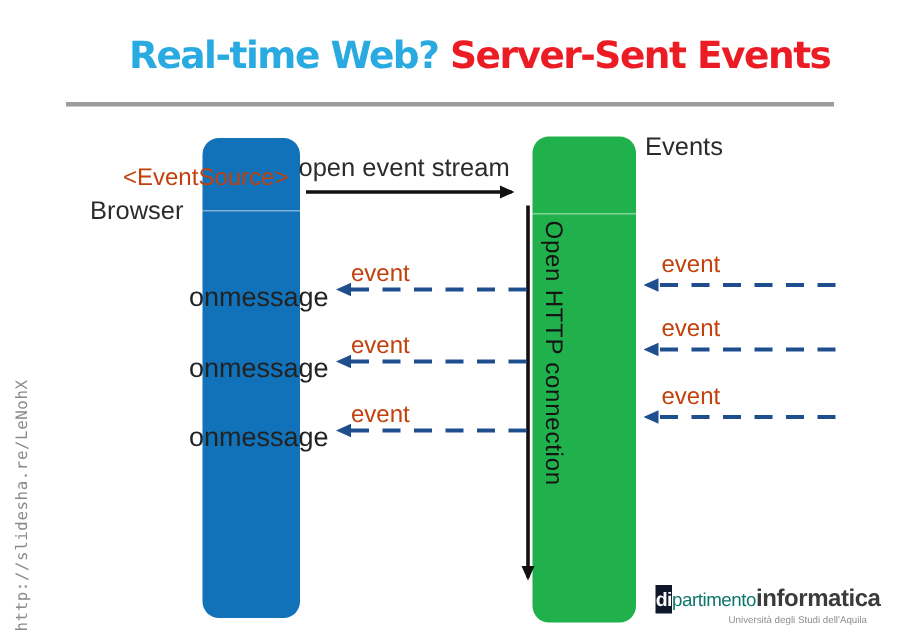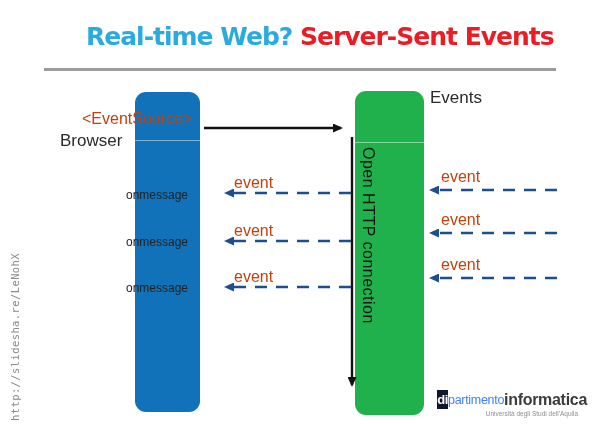--- a/index.html
+++ b/index.html
@@ -28,41 +28,41 @@
            border-bottom:1px solid rgba(255,255,255,0.45);}
   .browser-box .box-cap{height:48px;}
   .server-box .box-cap{height:51px;}
 
   
   .lbl{position:absolute;white-space:nowrap;font-weight:300;color:#2b2b2b;}
   .browser-lbl{left:60px;top:87px;font-size:17px;margin-top:44px;}
   .server-lbl{left:430px;top:88px;font-size:17px;}
   .eventsource-lbl{left:82px;top:110px;font-size:16px;color:#c2410c;}
   .openstream-lbl{left:199px;top:102px;font-size:17px;}
-  .onmessage-lbl{left:126px;font-size:12px;color:#222;}
+  .onmessage-lbl{left:126px;font-size:18px;color:#222;}
   .om-1{top:188px;} .om-2{top:235px;} .om-3{top:281px;}
 
   .event-lbl{position:absolute;font-size:16px;font-weight:300;color:#c2410c;white-space:nowrap;}
   .evl-1{left:234px;top:174px;} .evl-2{left:234px;top:222px;} .evl-3{left:234px;top:268px;}
   .evr-1{left:441px;top:168px;} .evr-2{left:441px;top:211px;} .evr-3{left:441px;top:256px;}
 
   
   .http-conn{position:absolute;left:359px;top:147px;writing-mode:vertical-rl;
              font-size:16px;font-weight:300;letter-spacing:0.5px;color:#141414;
              white-space:nowrap;}
 
   .overlay{position:absolute;left:0;top:0;pointer-events:none;}
 
   
   .logo{position:absolute;left:437px;top:390px;width:150px;}
   .logo-row{display:flex;align-items:center;}
   .logo-di{display:inline-flex;align-items:center;justify-content:center;
            width:16px;height:19px;background:#0f172a;color:#ffffff;
            font-size:13px;font-weight:bold;letter-spacing:-0.5px;}
-  .logo-reg{font-size:12.5px;letter-spacing:-0.3px;color:#3b82f6;}
+  .logo-reg{font-size:12.5px;letter-spacing:-0.3px;color:#0f766e;}
   .logo-bold{font-size:16px;letter-spacing:-0.3px;color:#3B3B3C;font-weight:bold;}
   .logo-sub{margin-top:1px;width:141px;text-align:right;font-size:6.5px;color:#8f8f8f;}
 </style>
 </head>
 <body>
 
 <div class="slide">
 
   <div class="title"><span class="t-blue">Real-time Web? </span><span class="t-red">Server-Sent Events</span></div>
   <div class="rule"></div>
@@ -94,20 +94,21 @@
     <line x1="351" y1="241" x2="226" y2="241" stroke="#1F4E8F" stroke-width="2.6" stroke-dasharray="12 9" marker-end="url(#ah-navy)"></line>
     <line x1="351" y1="287" x2="226" y2="287" stroke="#1F4E8F" stroke-width="2.6" stroke-dasharray="12 9" marker-end="url(#ah-navy)"></line>
 
     <line x1="557" y1="190" x2="431" y2="190" stroke="#1F4E8F" stroke-width="2.6" stroke-dasharray="12 9" marker-end="url(#ah-navy)"></line>
     <line x1="557" y1="233" x2="431" y2="233" stroke="#1F4E8F" stroke-width="2.6" stroke-dasharray="12 9" marker-end="url(#ah-navy)"></line>
     <line x1="557" y1="278" x2="431" y2="278" stroke="#1F4E8F" stroke-width="2.6" stroke-dasharray="12 9" marker-end="url(#ah-navy)"></line>
   </svg>
 
   <div class="lbl browser-lbl">Browser</div>
   <div class="lbl eventsource-lbl">&lt;EventSource&gt;</div>
+  <div class="lbl openstream-lbl">open event stream</div>
   <div class="lbl server-lbl">Events</div>
 
   <div class="http-conn">Open HTTP connection</div>
 
   <div class="lbl onmessage-lbl om-1">onmessage</div>
   <div class="lbl onmessage-lbl om-2">onmessage</div>
   <div class="lbl onmessage-lbl om-3">onmessage</div>
 
   <div class="event-lbl evl-1">event</div>
   <div class="event-lbl evl-2">event</div>

